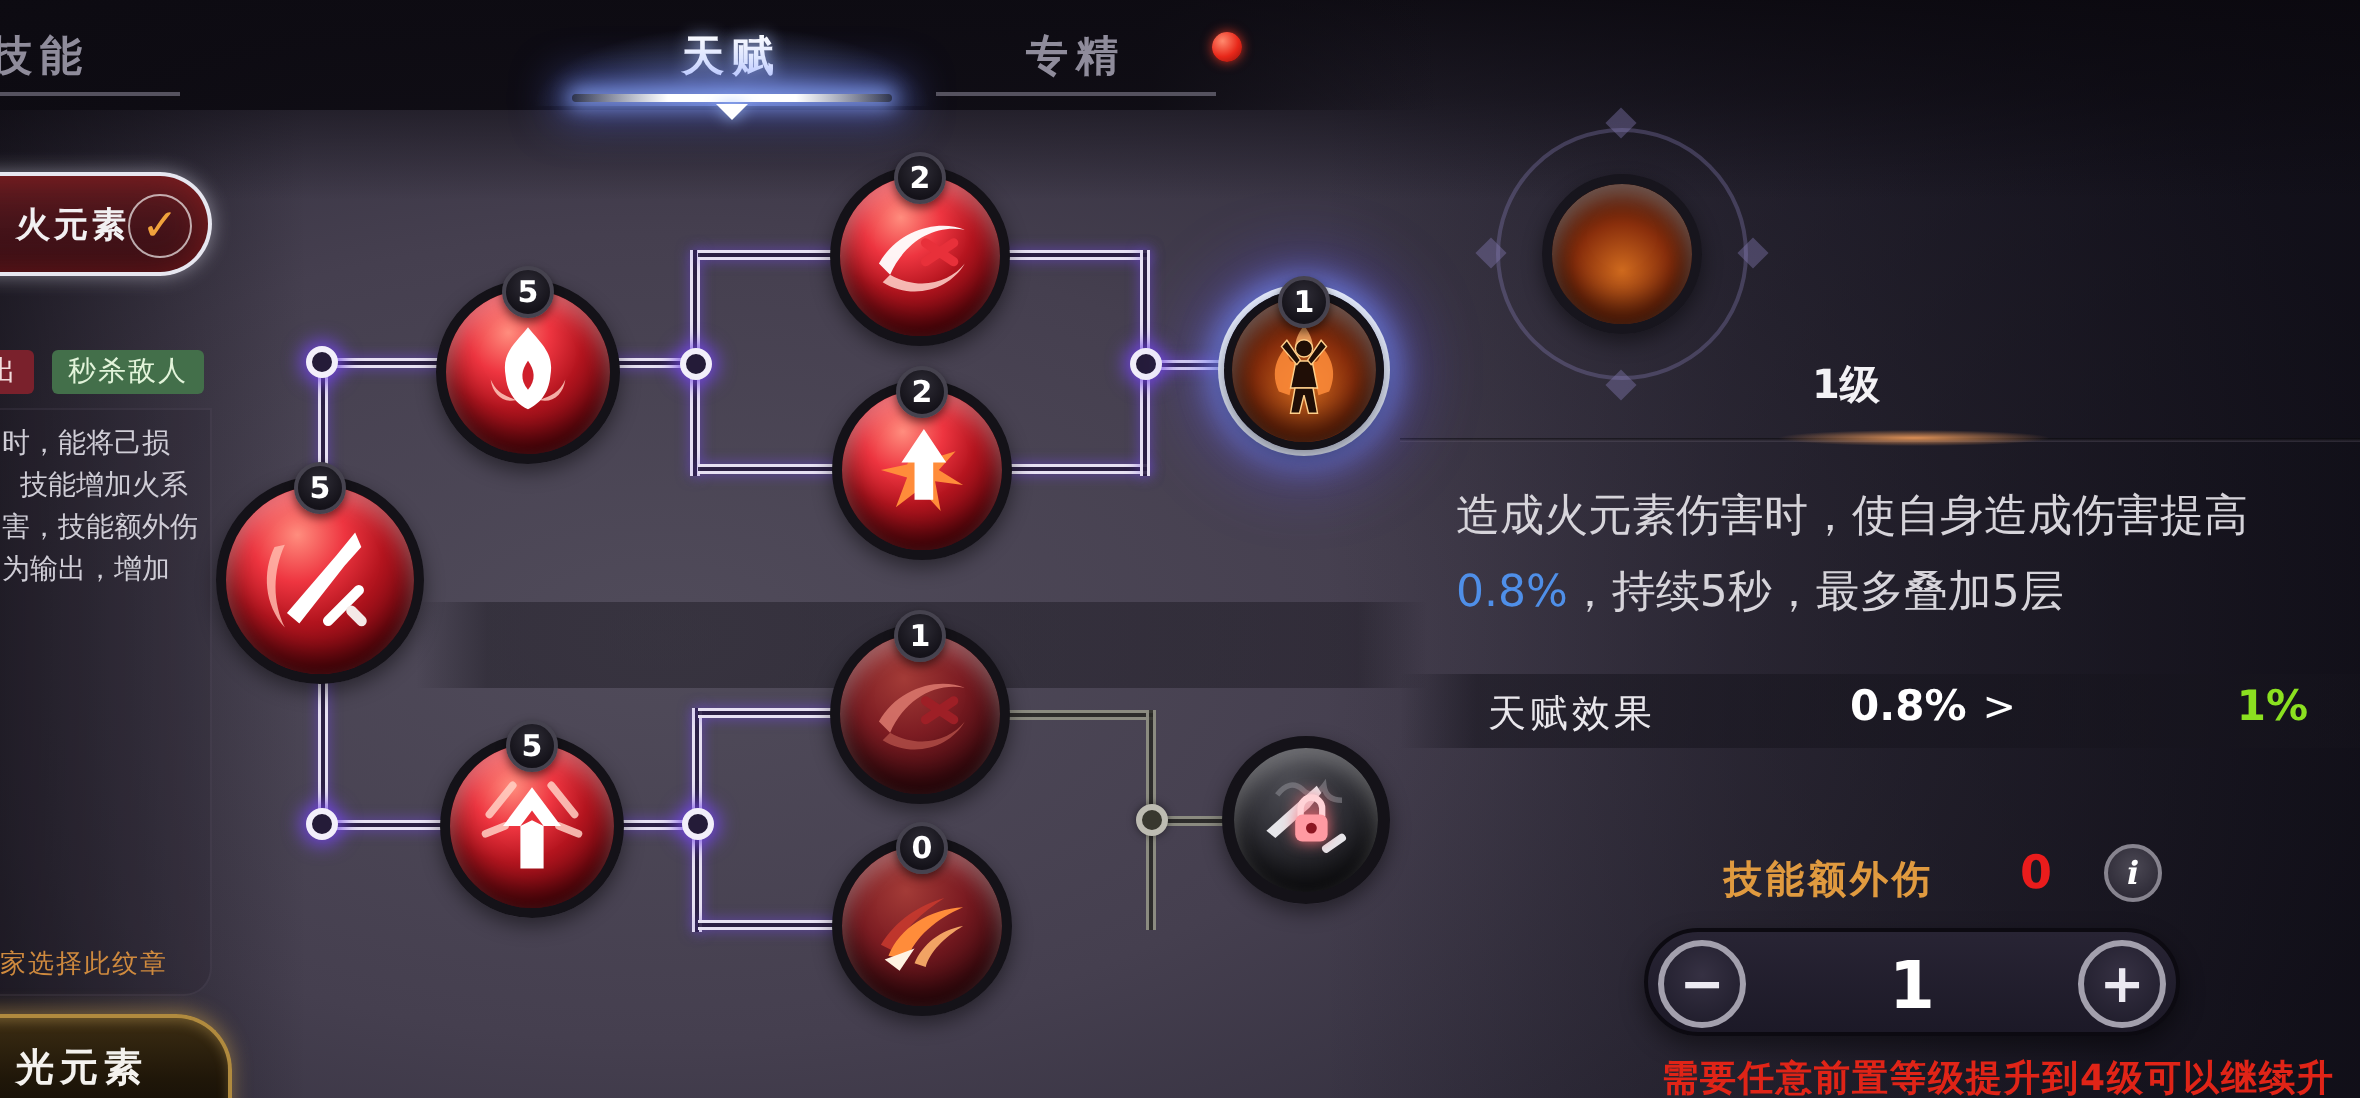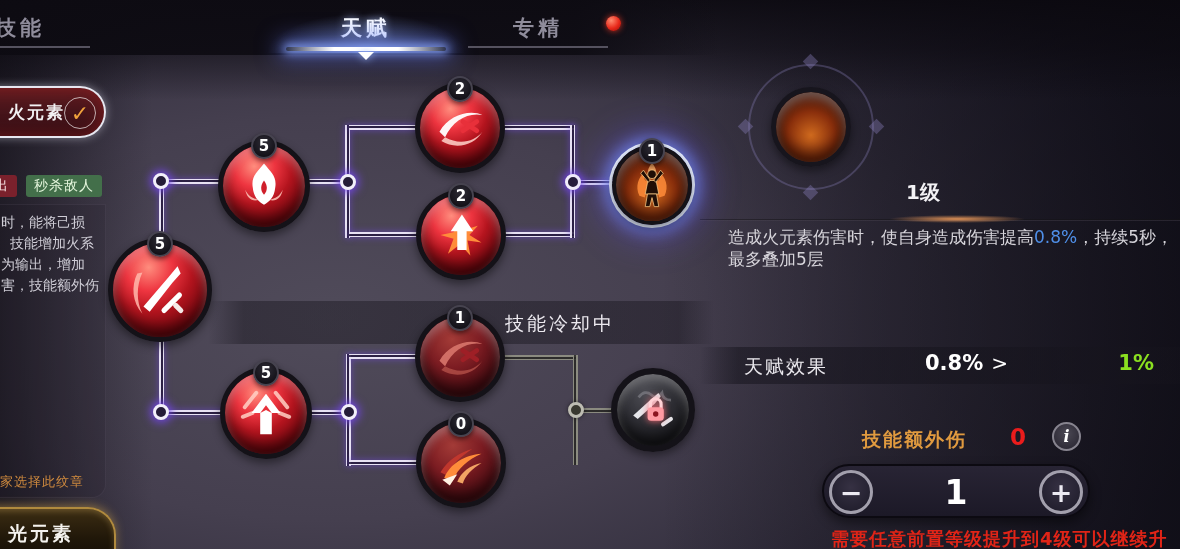--- a/index.html
+++ b/index.html
@@ -82,23 +82,23 @@
   .compass{position:absolute;left:740px;top:56px;width:142px;height:142px;z-index:4;}
   .compass .ring{position:absolute;inset:8px;border:2px solid rgba(140,130,190,0.32);border-radius:50%;}
   .compass .dia{position:absolute;width:11px;height:11px;background:rgba(140,130,190,0.38);transform:rotate(45deg);}
   .talent-icon{position:absolute;left:771px;top:87px;width:80px;height:80px;border-radius:50%;z-index:5;}
   .dtitle{position:absolute;left:903px;top:61px;color:#ef9a2e;font-size:27px;font-weight:700;letter-spacing:4px;z-index:5;}
   .dlevel{position:absolute;left:906px;top:179px;color:#f3f2f5;font-size:20px;font-weight:700;z-index:5;}
   .divider{position:absolute;left:700px;top:219px;width:480px;height:2px;z-index:4;
     background:linear-gradient(180deg, rgba(0,0,0,0.55), rgba(125,115,135,0.3));}
   .divider-glint{position:absolute;left:872px;top:214px;width:170px;height:10px;z-index:4;
     background:radial-gradient(closest-side, rgba(255,165,95,0.85), rgba(255,165,95,0) 80%);}
-  .ddesc{position:absolute;left:728px;top:226px;width:447px;color:#d6d4da;font-size:17px;line-height:22px;z-index:5;}
+  .ddesc{position:absolute;left:728px;top:240px;width:447px;color:#d6d4da;font-size:22px;line-height:38px;z-index:5;}
   .ddesc .hl{color:#4f8fe8;}
-  .effect-strip{position:absolute;left:700px;top:347px;width:480px;height:37px;z-index:5;
+  .effect-strip{position:absolute;left:700px;top:337px;width:480px;height:37px;z-index:5;
     background:linear-gradient(90deg, rgba(22,20,29,0) 0%, rgba(22,20,29,0.55) 8%, rgba(22,20,29,0.55) 92%, rgba(22,20,29,0.3) 100%);}
   .effect-strip .elabel{position:absolute;left:44px;top:7px;color:#e9e7ec;font-size:19px;letter-spacing:2px;}
   .effect-strip .ecur{position:absolute;left:225px;top:4px;width:130px;text-align:left;color:#fff;font-size:21px;font-weight:700;}
   .effect-strip .ecur .ar{font-weight:400;margin-left:8px;font-size:20px;}
   .effect-strip .enext{position:absolute;right:26px;top:4px;color:#8be020;font-size:21px;font-weight:700;}
   .points-label{position:absolute;left:862px;top:427px;color:#e09a3f;font-size:19px;font-weight:700;letter-spacing:2px;z-index:5;}
   .points-value{position:absolute;left:1010px;top:424px;color:#ea1c1c;font-size:23px;font-weight:700;z-index:5;}
   .info-icon{position:absolute;left:1052px;top:422px;width:29px;height:29px;border-radius:50%;z-index:5;cursor:pointer;
     border:2px solid #87848f;background:radial-gradient(circle at 50% 38%, #4b4854, #2e2b37 78%);
     color:#fff;font-family:"DejaVu Serif","Liberation Serif",serif;font-style:italic;font-size:16px;font-weight:700;
@@ -141,30 +141,29 @@
     <span class="lbl">火元素</span>
     <span class="chk">✓</span>
   </div>
   <div class="tagrow">
     <span class="tag t0">出</span>
     <span class="tag t1">秒杀敌人</span>
   </div>
   <div class="left-desc">
     <div class="dl">时，能将己损</div>
     <div class="dl" style="margin-left:9px;">技能增加火系</div>
+    <div class="dl">害，技能额外伤</div>
     <div class="dl">为输出，增加</div>
-    <div class="dl">害，技能额外伤</div>
   </div>
   <div class="left-hint">家选择此纹章</div>
   <div class="bottom-pill">
     <span class="lbl">光元素</span>
   </div>
 
   <div class="band"></div>
-  <div class="cool-label">技能冷却中</div>
 
   <div class="hline" style="left:160px;top:179px;width:192px;"></div>
   <div class="vline" style="left:159px;top:181px;height:232px;"></div>
   <div class="hline" style="left:160px;top:410px;width:110px;"></div>
   <div class="vline" style="left:345px;top:125px;height:113px;"></div>
   <div class="hline" style="left:349px;top:125px;width:226px;"></div>
   <div class="hline" style="left:349px;top:232px;width:226px;"></div>
   <div class="vline" style="left:570px;top:125px;height:113px;"></div>
   <div class="hline" style="left:572px;top:180px;width:42px;"></div>
   <div class="hline" style="left:268px;top:410px;width:84px;"></div>

